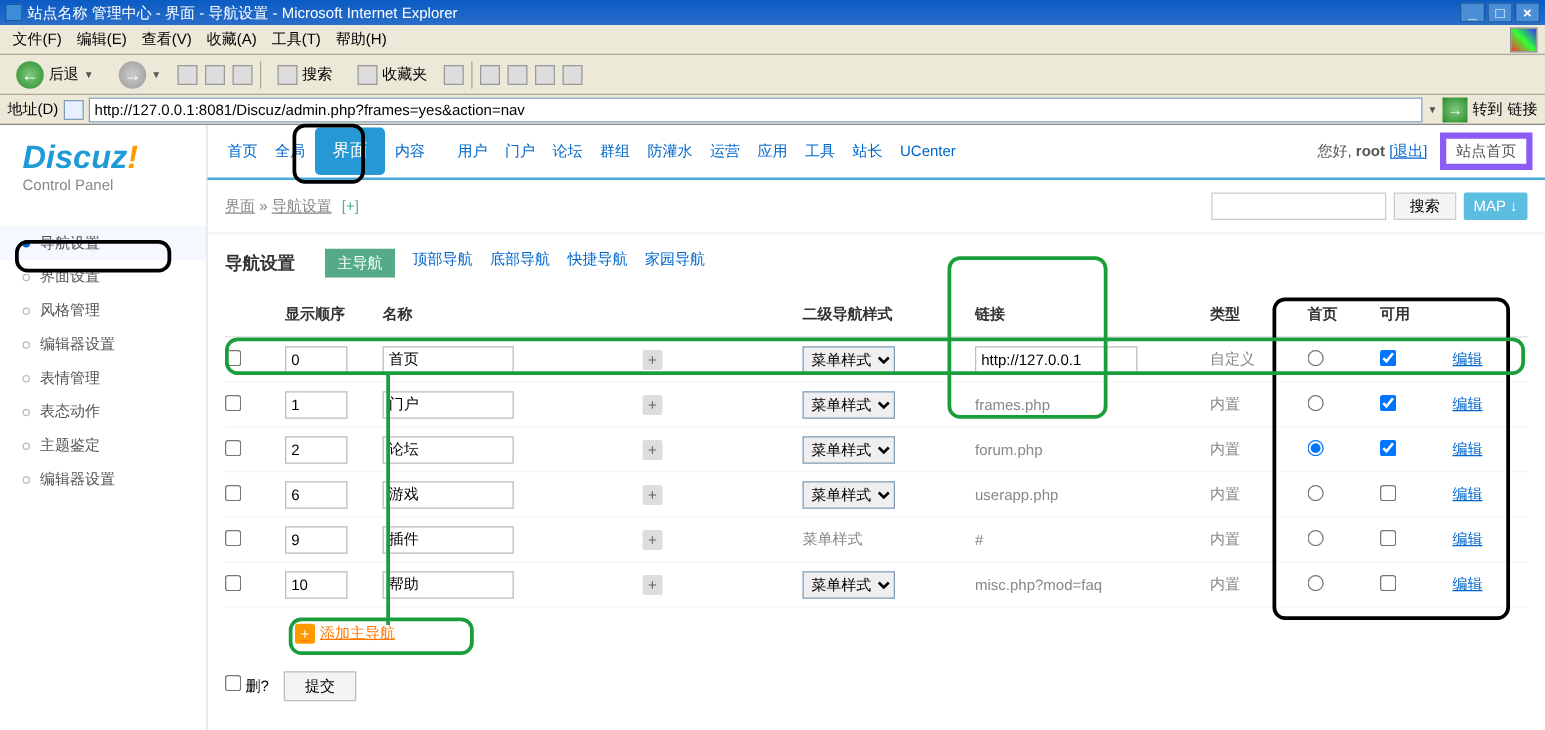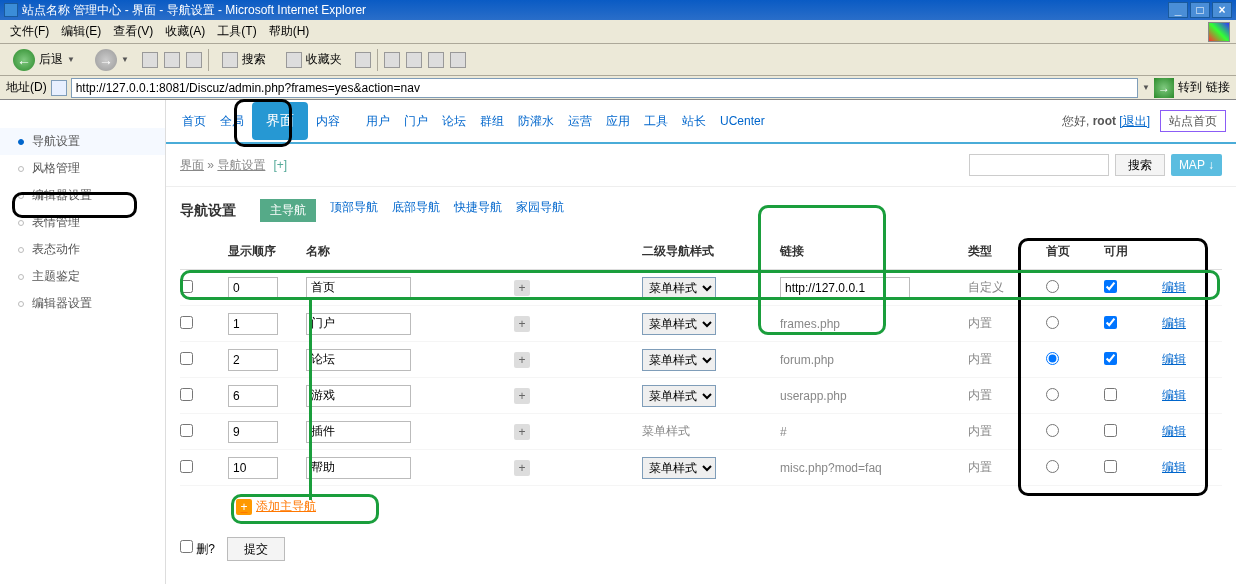--- a/index.html
+++ b/index.html
@@ -136,24 +136,32 @@
   <span class="pgic"></span>
   <input type="text" value="http://127.0.0.1:8081/Discuz/admin.php?frames=yes&amp;action=nav" style="">
   <span class="dd">▼</span>
   <div class="gobtn">→</div>
   <span>转到</span>
   <span>链接</span>
 </div>
 
 <div class="content">
   <div class="sidebar">
+    <div class="logo">
+      <span class="d">Discuz</span><span class="d ex">!</span>
+      <div class="cp">Control Panel</div>
+    </div>
     <div class="navlist" id="navlist">
         <div class="navitem act">
           <span class="bullet"></span>
           <a href="#" style="text-decoration:none;color:inherit">导航设置</a>
+        </div>
+        <div class="navitem">
+          <span class="bullet"></span>
+          <a href="#" style="text-decoration:none;color:inherit">界面设置</a>
         </div>
         <div class="navitem">
           <span class="bullet"></span>
           <a href="#" style="text-decoration:none;color:inherit">风格管理</a>
         </div>
         <div class="navitem">
           <span class="bullet"></span>
           <a href="#" style="text-decoration:none;color:inherit">编辑器设置</a>
         </div>
         <div class="navitem">
@@ -190,21 +198,21 @@
           <a href="#" class="tnitem" style="text-decoration: none;">运营</a>
           <a href="#" class="tnitem" style="text-decoration: none;">应用</a>
           <a href="#" class="tnitem" style="text-decoration: none;">工具</a>
           <a href="#" class="tnitem" style="text-decoration: none;">站长</a>
           <a href="#" class="tnitem" style="text-decoration: none;">UCenter</a>
         </div>
       <div class="tnr">
         <span>您好,</span>
         <b>root</b>
         <a href="#">[退出]</a>&nbsp;&nbsp;
-        <a href="#" style="border:1px solid #8b5cf6;padding:3px 8px;text-decoration:none;color:#555">站点首页</a>
+        <a href="#" style="border:5px solid #8b5cf6;padding:3px 8px;text-decoration:none;color:#555">站点首页</a>
       </div>
     </div>
 
     <div class="crumb">
       <span class="path">
         <a href="#">界面</a>
         <span>»</span>
         <a href="#">导航设置</a>
       </span>
       <span class="plus">[+]</span>

